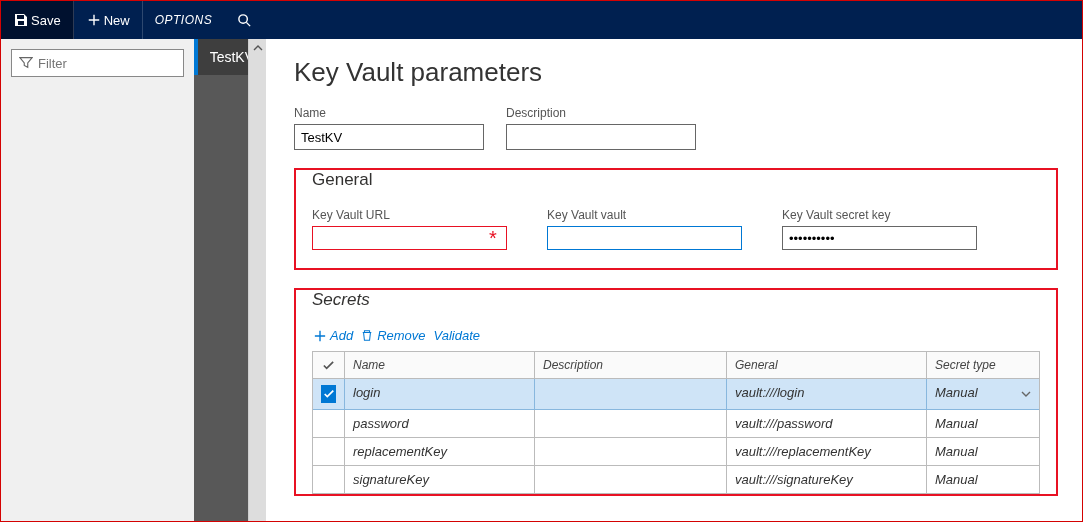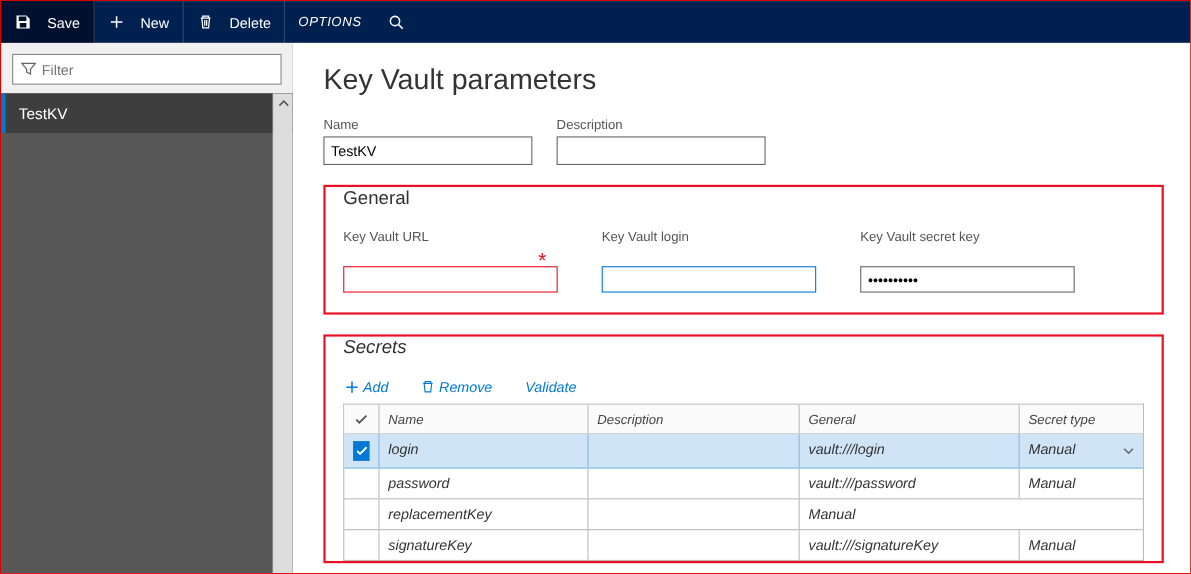--- a/index.html
+++ b/index.html
@@ -1,47 +1,47 @@
 <!DOCTYPE html>
 <html><head>
 <meta charset="utf-8">
 <style>
   * { box-sizing: border-box; margin: 0; padding: 0; }
   body { font-family: "Segoe UI", Arial, sans-serif; font-size: 13px; color: #333; width: 1083px; height: 522px; overflow: hidden; border: 1px solid #d40202; background: #f0f0f0; }
   .toolbar { background: #002050; height: 38px; display: flex; align-items: stretch; color: #fff; }
-  .tb-btn { display: flex; align-items: center; gap: 14px; padding: 0 12px; cursor: pointer; font-size: 13px; border-right: 1px solid rgba(255,255,255,0.18); text-align: center; }
+  .tb-btn { display: flex; align-items: center; gap: 2px; padding: 0 12px; cursor: pointer; font-size: 13px; border-right: 1px solid rgba(255,255,255,0.18); text-align: center; }
   .tb-btn:first-child { background: #00112f; }
   .tb-btn.opt { border-right: none; text-transform: uppercase; letter-spacing: .5px; font-size: 12px; font-style: italic; }
   .tb-search { display:flex; align-items:center; padding: 0 12px; cursor:pointer; }
   .tb-icon { width:16px; height:16px; display:inline-flex; align-items:center; justify-content:center; }
   .layout { display:flex; height: calc(100% - 38px); }
-  .sidebar { width: 265px; background: #585858; display:flex; flex-direction:column; }
+  .sidebar { width: 265px; background: #585858; display:flex; flex-direction:row; }
   .sidebar-filter-wrap { background:#f0f0f0; padding:10px 10px 8px 10px; position:relative; }
   .sidebar-filter { width:100%; height:28px; border:1px solid #888; padding: 0 8px 0 26px; font-size:13px; background:#fff; }
   .sidebar-filter-icon { position:absolute; left:18px; top:16px; width:14px; height:14px; }
   .side-scroll { flex:1; position:relative; background:#585858; }
   .side-item { background:#3e3e3e; color:#fff; padding: 10px 12px; border-left: 4px solid #0078d4; font-size:14px; }
   .side-scrollbar { position:absolute; right:0; top:0; width:18px; height:100%; background:#ddd; border-left:1px solid #cfcfcf; }
   .side-scroll-arrow { position:absolute; left:0; width:18px; height:18px; display:flex; align-items:center; justify-content:center; color:#555; font-size:10px; }
   .side-scroll-arrow.up{ top:0; }
   .main { flex:1; background:#fff; padding: 18px 24px 0 28px; overflow:hidden; }
   .page-title { font-size:26px; font-weight:300; color:#333; margin-bottom: 18px; }
   .field-row { display:flex; gap:22px; margin-bottom:18px; }
   .field-label { font-size:12px; color:#555; margin-bottom:4px; display:block; }
   .txt-input { width:190px; height:26px; border:1px solid #666; padding:0 6px; font-size:13px; }
   .panel { position:relative; padding: 0 16px 18px 16px; margin-bottom:18px; }
   .panel.red { border:2px solid #e81123; }
   .panel-title { font-size:17px; font-weight:400; color:#323130; margin-bottom:18px; }
   .general-fields { display:flex; gap:40px; }
-  .general-fields .col { display:flex; flex-direction:column;gap:16px; }
+  .general-fields .col { display:flex; flex-direction:column; }
   .g-input { width:195px; height:24px; border:1px solid #666; padding:0 6px; font-size:13px; }
   .g-input.err { border:1px solid #e81123; }
   .g-input.focus { border:1px solid #0078d4; }
   .req-mark { position:absolute; color:#e81123; font-size:20px; line-height:1; }
-  .secret-actions { display:flex; gap:30px; padding: 0 0 8px 2px; }
+  .secret-actions { display:flex; gap:8px; padding: 0 0 8px 2px; }
   .link-btn { color:#0078d4; font-size:13px; display:flex; align-items:center; gap:4px; cursor:pointer; }
   .grid { border-top:1px solid #bbb; border-left:1px solid #bbb; border-right:1px solid #bbb; }
   .grid-head, .grid-row { display:flex; border-bottom:1px solid #bbb; }
   .grid-head { background:#fafafa; color:#444; font-size:12px; }
   .grid-head .cell { padding:6px 8px; }
   .cell { border-right:1px solid #bbb; overflow:hidden; white-space:nowrap; text-overflow:ellipsis; }
   .cell:last-child { border-right:none; }
   .cell.chk { width:32px; display:flex; align-items:center; justify-content:center; }
   .cell.c-name { width:190px; }
   .cell.c-desc { width:192px; }
@@ -67,28 +67,20 @@
     <span>Save</span>
   </div>
   <div class="tb-btn">
     <span class="tb-icon">
       <svg viewBox="0 0 16 16" width="14" height="14">
           <path stroke="#fff" stroke-width="1.6" d="M8 2v12M2 8h12"></path>
         </svg>
     </span>
     <span>New</span>
   </div>
-  <div class="tb-btn">
-    <span class="tb-icon">
-      <svg viewBox="0 0 16 16" width="14" height="14">
-          <path fill="none" stroke="#fff" stroke-width="1.3" d="M3 4h10M5 4V2h6v2M4 4l1 10h6l1-10M7 6v6M9 6v6"></path>
-        </svg>
-    </span>
-    <span>Delete</span>
-  </div>
   <div class="tb-btn opt">
     <span>OPTIONS</span>
   </div>
   <div class="tb-search">
     <span class="tb-icon">
       <svg viewBox="0 0 16 16" width="15" height="15">
           <circle cx="6.5" cy="6.5" r="4.5" fill="none" stroke="#fff" stroke-width="1.5"></circle>
           <path stroke="#fff" stroke-width="1.5" d="M10 10l4 4"></path>
         </svg>
     </span>
@@ -136,21 +128,21 @@
 
     <div class="panel red">
       <div class="panel-title">General</div>
       <div class="general-fields">
         <div class="col" style="position:relative">
           <label class="field-label">Key Vault URL</label>
           <input class="g-input err" value="" style="">
           <span class="req-mark" style="left:177px; top:20px">*</span>
         </div>
         <div class="col">
-          <label class="field-label">Key Vault login</label>
+          <label class="field-label">Key Vault vault</label>
           <input class="g-input focus" value="" style="">
         </div>
         <div class="col">
           <label class="field-label">Key Vault secret key</label>
           <input class="g-input" type="text" value="••••••••••" style="">
         </div>
       </div>
     </div>
 
     <div class="panel red" style="padding-bottom:0;font-style:italic;">
@@ -215,20 +207,21 @@
           <div class="cell chk"></div>
           <div class="cell c-name">password</div>
           <div class="cell c-desc"></div>
           <div class="cell c-secret">vault:///password</div>
           <div class="cell c-type">Manual</div>
         </div>
         <div class="grid-row">
           <div class="cell chk"></div>
           <div class="cell c-name">replacementKey</div>
           <div class="cell c-desc"></div>
+          <div class="cell c-secret">vault:///replacementKey</div>
           <div class="cell c-type">Manual</div>
         </div>
         <div class="grid-row">
           <div class="cell chk"></div>
           <div class="cell c-name">signatureKey</div>
           <div class="cell c-desc"></div>
           <div class="cell c-secret">vault:///signatureKey</div>
           <div class="cell c-type">Manual</div>
         </div>
       </div>

